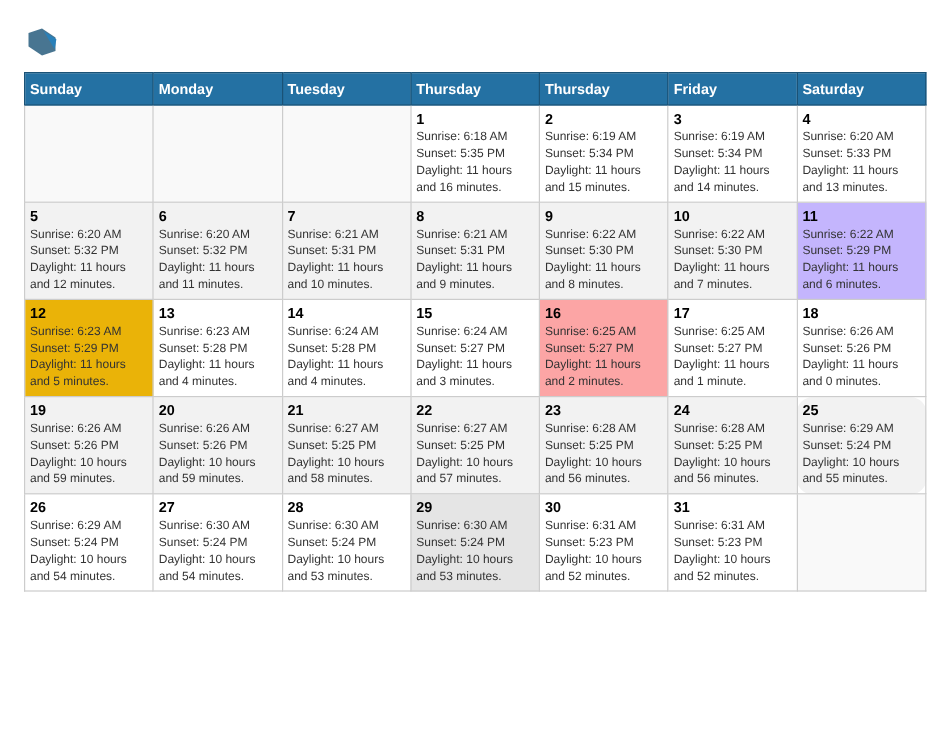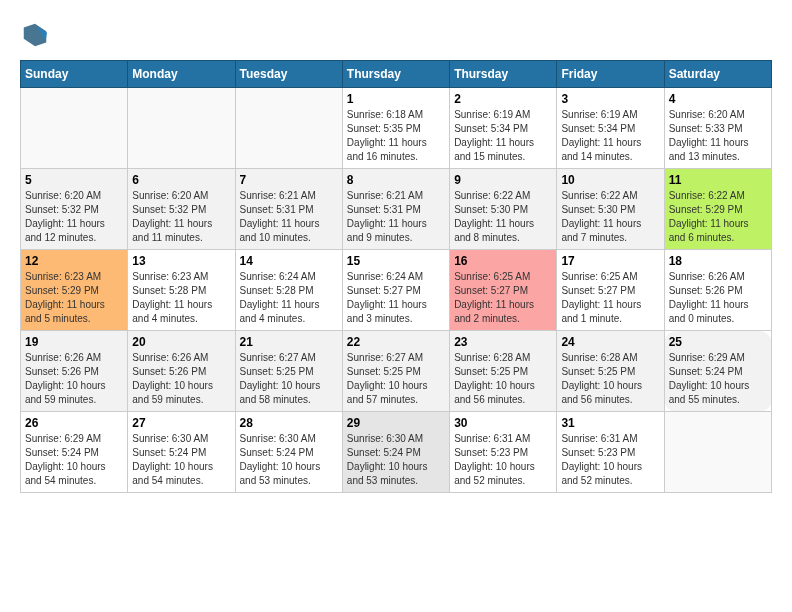--- a/index.html
+++ b/index.html
@@ -185,29 +185,29 @@
           <div class="day-info" style="white-space: pre-line;">Sunrise: 6:22 AM
 Sunset: 5:30 PM
 Daylight: 11 hours and 8 minutes.</div>
         </td>
         <td style="background: rgb(242, 242, 242);">
           <div class="day-number">10</div>
           <div class="day-info" style="white-space: pre-line;">Sunrise: 6:22 AM
 Sunset: 5:30 PM
 Daylight: 11 hours and 7 minutes.</div>
         </td>
-        <td style="background: #bef264; margin-top: 32px;">
+        <td style="background: #c4b5fd; margin-top: 32px;">
           <div class="day-number">11</div>
           <div class="day-info" style="white-space: pre-line;">Sunrise: 6:22 AM
 Sunset: 5:29 PM
 Daylight: 11 hours and 6 minutes.</div>
         </td>
       </tr>
       <tr>
-        <td style="background: #fdba74;">
+        <td style="background: #eab308;">
           <div class="day-number">12</div>
           <div class="day-info" style="white-space: pre-line;">Sunrise: 6:23 AM
 Sunset: 5:29 PM
 Daylight: 11 hours and 5 minutes.</div>
         </td>
         <td style="background: rgb(255, 255, 255);">
           <div class="day-number">13</div>
           <div class="day-info" style="white-space: pre-line;">Sunrise: 6:23 AM
 Sunset: 5:28 PM
 Daylight: 11 hours and 4 minutes.</div>

